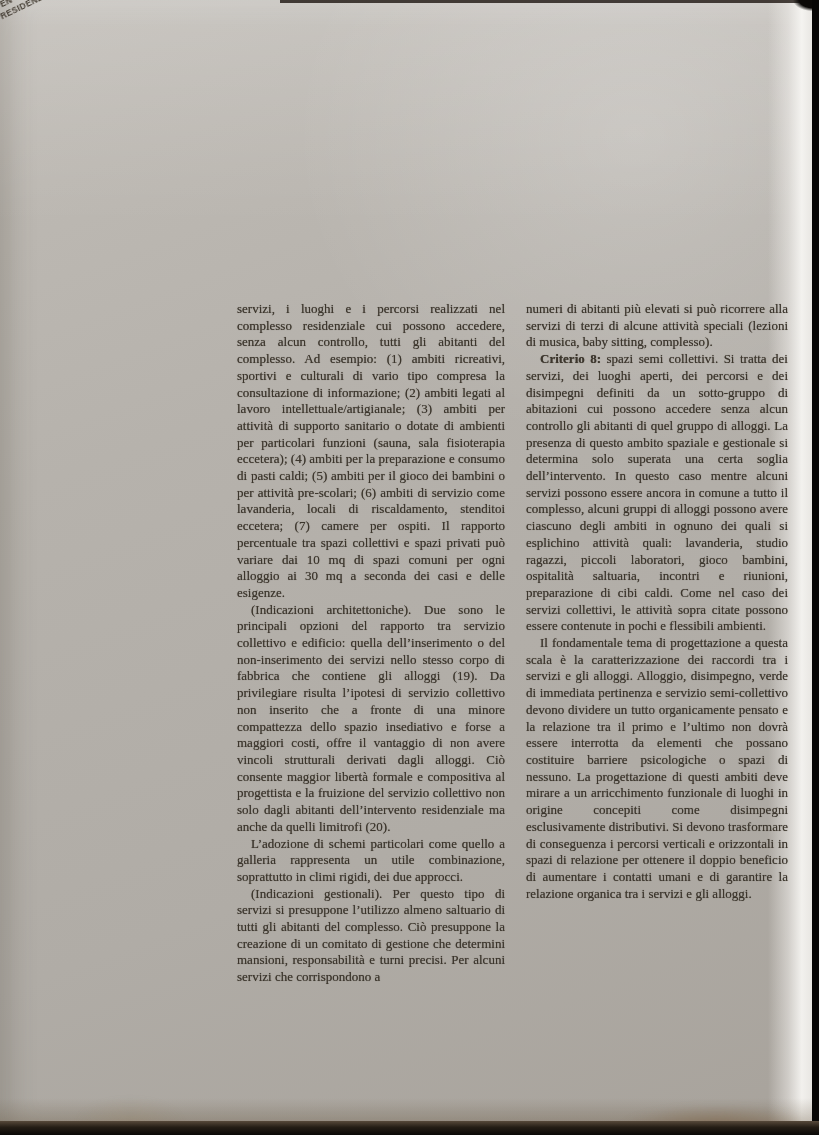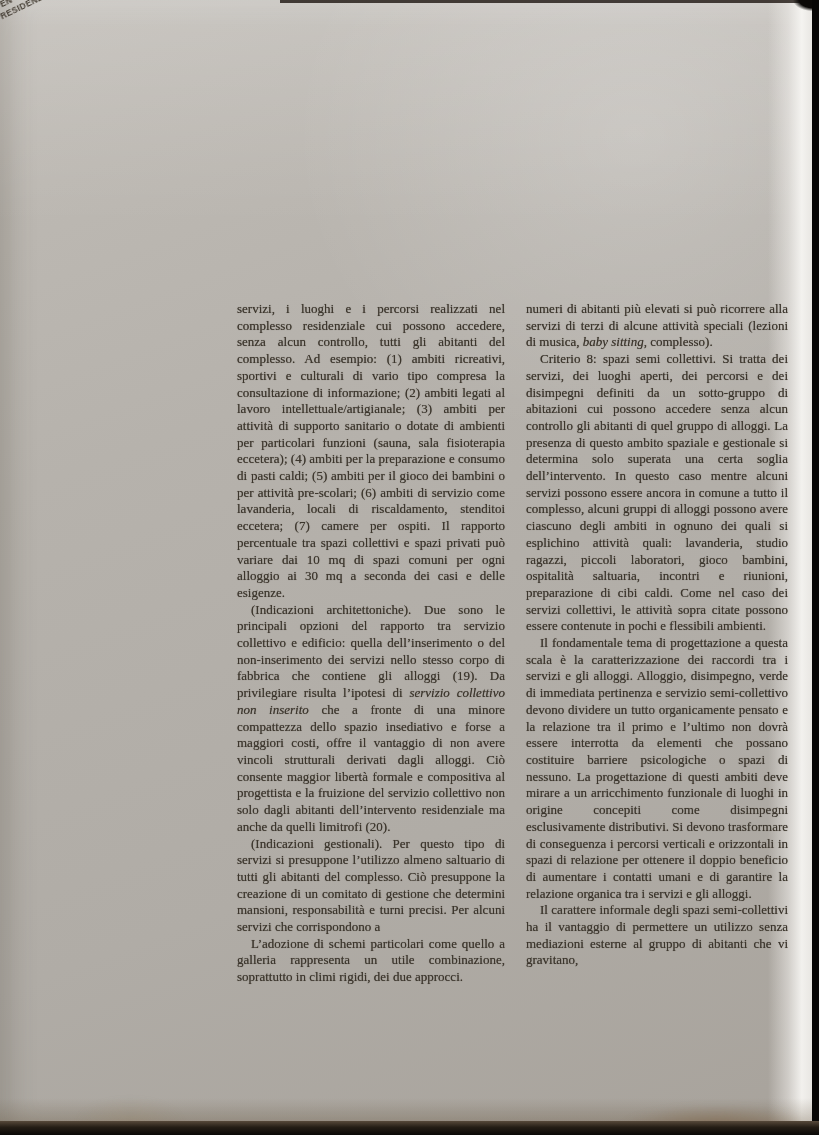--- a/index.html
+++ b/index.html
@@ -110,22 +110,22 @@
     gap: 21px;
     color: #3c362d;
     text-shadow: 0 0 0.7px rgba(60,53,44,0.75);
   }
   .column { font-size: 13px; line-height: 16.7px; text-align: justify; }
   .column-left  { width: 268px; }
   .column-right { width: 262px; }
   .column p { margin: 0; }
   .column p.indent { text-indent: 14px; }
   .seg-normal { font-style: normal; font-weight: normal; }
-  .seg-italic { font-style: italic; }
-  .seg-bold   { font-weight: normal; }
+  .seg-italic { }
+  .seg-bold   { font-weight: bold; }
 </style>
 </head>
 <body>
 
 <div class="scene">
 
   <div class="paper"></div>
   <div class="page-edge-highlight"></div>
 
   <div class="top-dark-line"></div>
@@ -138,24 +138,23 @@
 
   <div class="stamp">
     <div>VE UTEN</div>
     <div>OVE RESIDENZE</div>
   </div>
 
   <div class="text-block">
     <div class="column column-left">
         <p><span class="seg-normal">servizi, i luoghi e i percorsi realizzati nel complesso residenziale cui possono accedere, senza alcun controllo, tutti gli abitanti del complesso. Ad esempio: (1) ambiti ricreativi, sportivi e culturali di vario tipo compresa la consultazione di informazione; (2) ambiti legati al lavoro intellettuale/artigianale; (3) ambiti per attività di supporto sanitario o dotate di ambienti per particolari funzioni (sauna, sala fisioterapia eccetera); (4) ambiti per la preparazione e consumo di pasti caldi; (5) ambiti per il gioco dei bambini o per attività pre-scolari; (6) ambiti di servizio come lavanderia, locali di riscaldamento, stenditoi eccetera; (7) camere per ospiti. Il rapporto percentuale tra spazi collettivi e spazi privati può variare dai 10 mq di spazi comuni per ogni alloggio ai 30 mq a seconda dei casi e delle esigenze.</span></p>
         <p class="indent"><span class="seg-normal">(Indicazioni architettoniche). Due sono le principali opzioni del rapporto tra servizio collettivo e edificio: quella dell’inserimento o del non-inserimento dei servizi nello stesso corpo di fabbrica che contiene gli alloggi (19). Da privilegiare risulta l’ipotesi di </span><span class="seg-italic">servizio collettivo non inserito</span><span class="seg-normal"> che a fronte di una minore compattezza dello spazio insediativo e forse a maggiori costi, offre il vantaggio di non avere vincoli strutturali derivati dagli alloggi. Ciò consente maggior libertà formale e compositiva al progettista e la fruizione del servizio collettivo non solo dagli abitanti dell’intervento residenziale ma anche da quelli limitrofi (20).</span></p>
+        <p class="indent"><span class="seg-normal">L’adozione di schemi particolari come quello a galleria rappresenta un utile combinazione, soprattutto in climi rigidi, dei due approcci.</span></p>
         <p class="indent"><span class="seg-normal">(Indicazioni gestionali). Per questo tipo di servizi si presuppone l’utilizzo almeno saltuario di tutti gli abitanti del complesso. Ciò presuppone la creazione di un comitato di gestione che determini mansioni, responsabilità e turni precisi. Per alcuni servizi che corrispondono a</span></p>
-        <p class="indent"><span class="seg-normal">L’adozione di schemi particolari come quello a galleria rappresenta un utile combinazione, soprattutto in climi rigidi, dei due approcci.</span></p>
       </div>
     <div class="column column-right">
         <p><span class="seg-normal">numeri di abitanti più elevati si può ricorrere alla servizi di terzi di alcune attività speciali (lezioni di musica, </span><span class="seg-italic">baby sitting</span><span class="seg-normal">, complesso).</span></p>
         <p class="indent"><span class="seg-bold">Criterio 8:</span><span class="seg-normal"> spazi semi collettivi. Si tratta dei servizi, dei luoghi aperti, dei percorsi e dei disimpegni definiti da un sotto-gruppo di abitazioni cui possono accedere senza alcun controllo gli abitanti di quel gruppo di alloggi. La presenza di questo ambito spaziale e gestionale si determina solo superata una certa soglia dell’intervento. In questo caso mentre alcuni servizi possono essere ancora in comune a tutto il complesso, alcuni gruppi di alloggi possono avere ciascuno degli ambiti in ognuno dei quali si esplichino attività quali: lavanderia, studio ragazzi, piccoli laboratori, gioco bambini, ospitalità saltuaria, incontri e riunioni, preparazione di cibi caldi. Come nel caso dei servizi collettivi, le attività sopra citate possono essere contenute in pochi e flessibili ambienti.</span></p>
         <p class="indent"><span class="seg-normal">Il fondamentale tema di progettazione a questa scala è la caratterizzazione dei raccordi tra i servizi e gli alloggi. Alloggio, disimpegno, verde di immediata pertinenza e servizio semi-collettivo devono dividere un tutto organicamente pensato e la relazione tra il primo e l’ultimo non dovrà essere interrotta da elementi che possano costituire barriere psicologiche o spazi di nessuno. La progettazione di questi ambiti deve mirare a un arricchimento funzionale di luoghi in origine concepiti come disimpegni esclusivamente distributivi. Si devono trasformare di conseguenza i percorsi verticali e orizzontali in spazi di relazione per ottenere il doppio beneficio di aumentare i contatti umani e di garantire la relazione organica tra i servizi e gli alloggi.</span></p>
-        <p class="indent"><span class="seg-normal">Il carattere informale degli spazi semi-collettivi ha il vantaggio di permettere un utilizzo senza mediazioni esterne al gruppo di abitanti che vi gravitano,</span></p>
       </div>
   </div>
 
 </div>
 
 </body></html>

